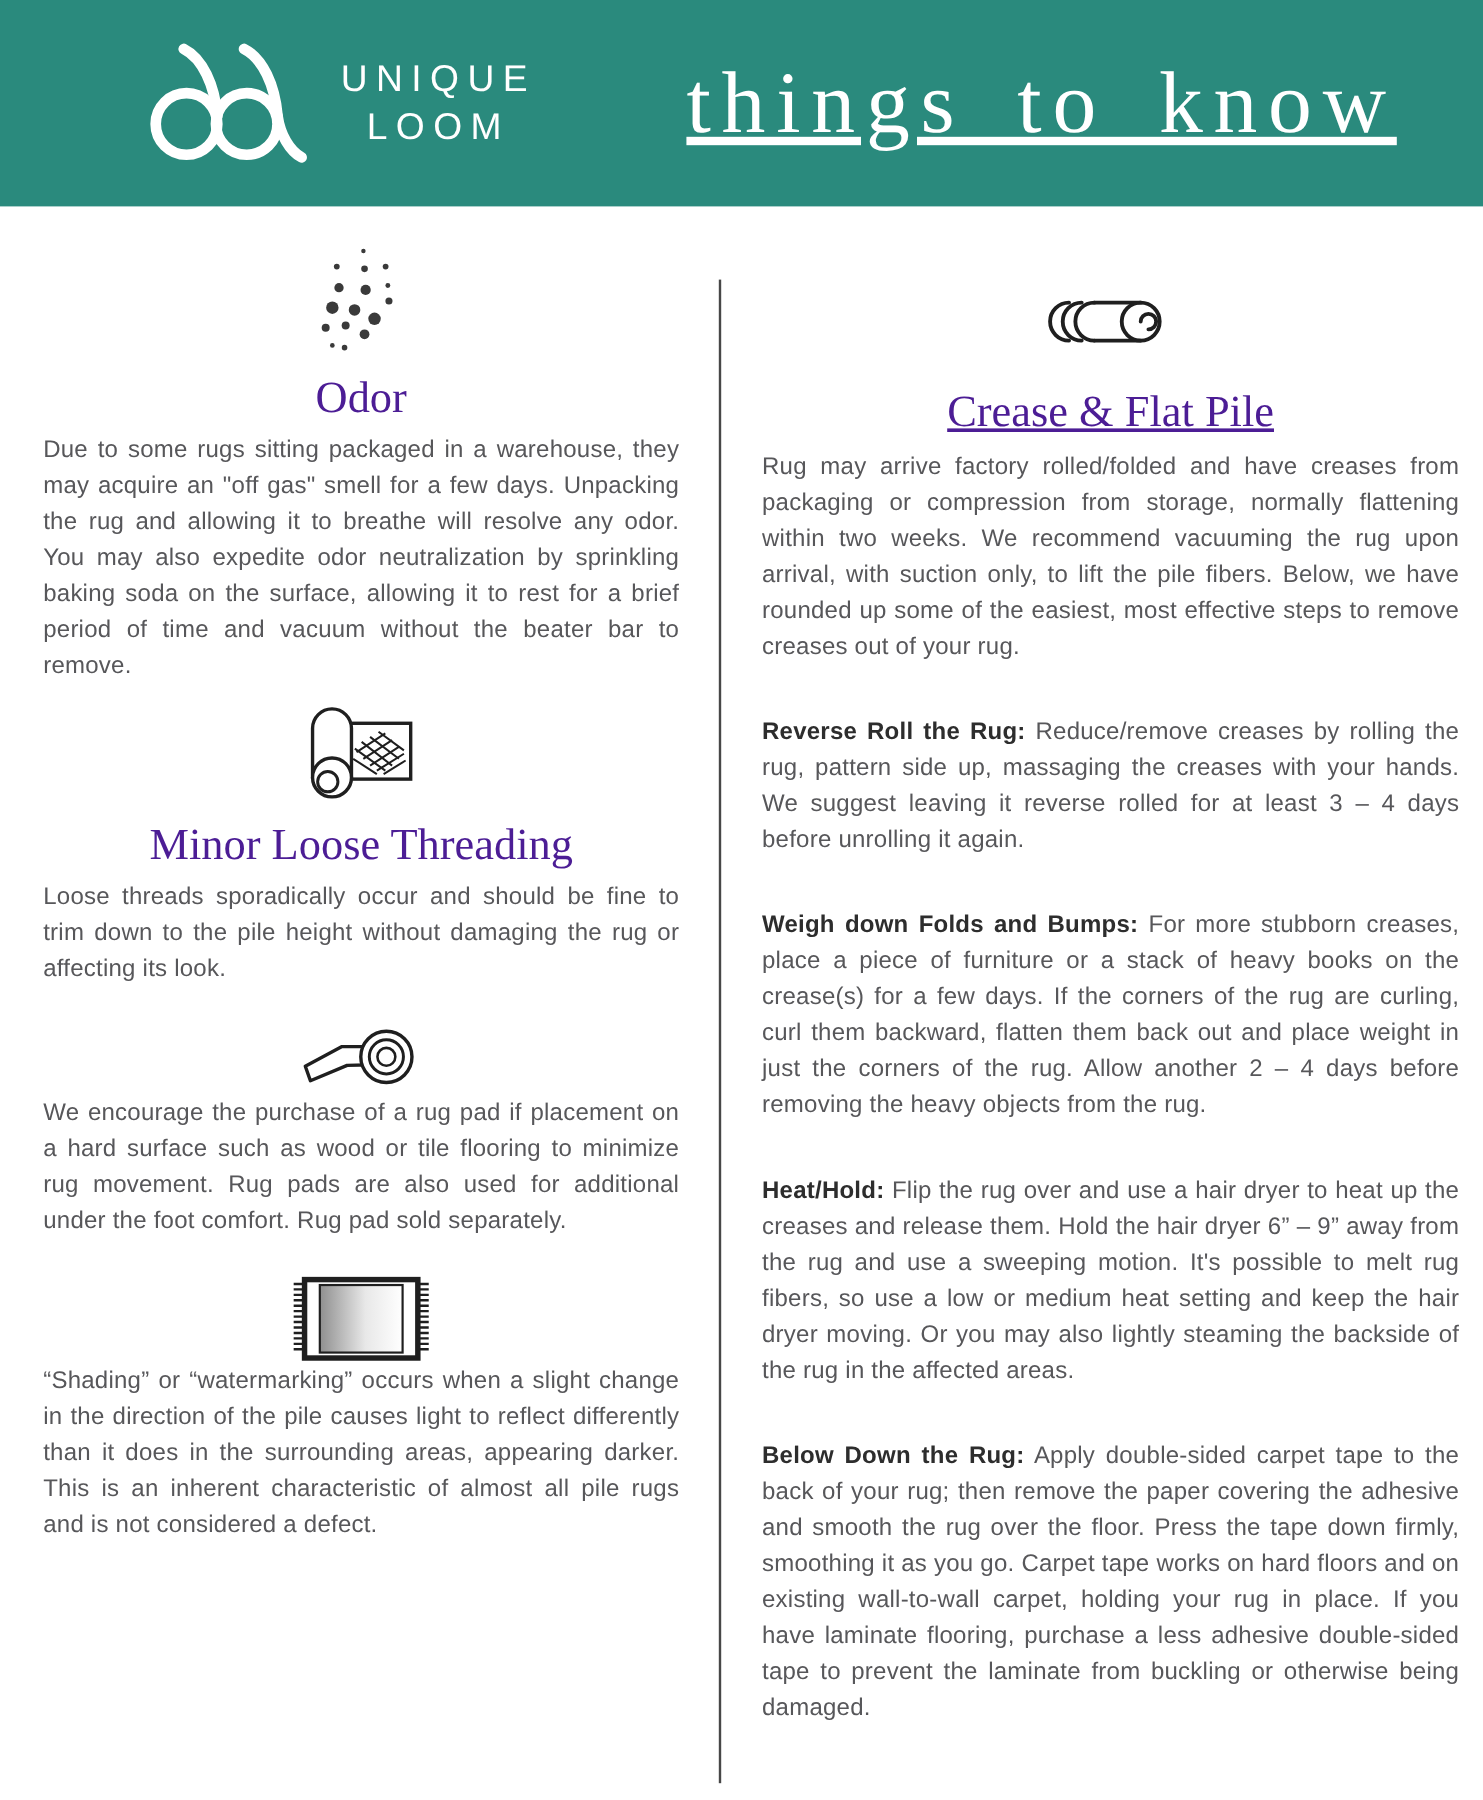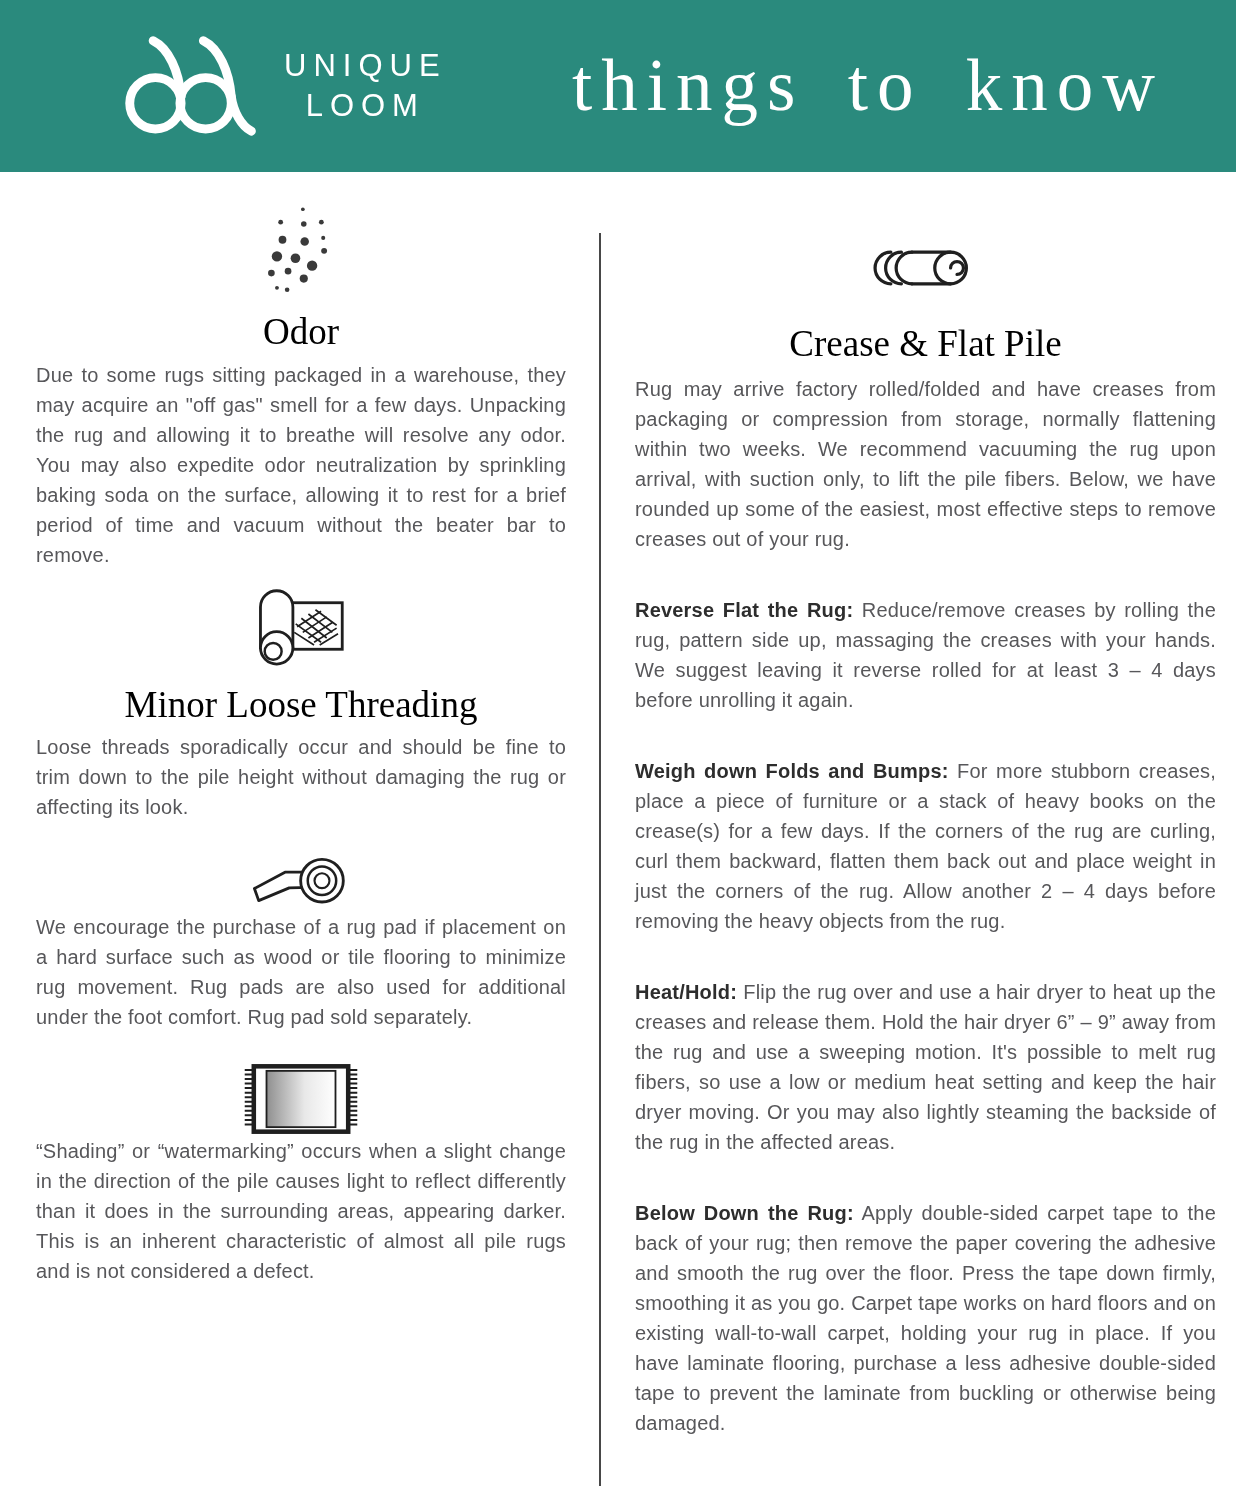--- a/index.html
+++ b/index.html
@@ -36,20 +36,21 @@
   .page-title {
     margin-left:auto;
     margin-right:72px;
     color:#ffffff;
     font-family:"Liberation Serif", serif;
     font-weight:400;
     font-size:73px;
     letter-spacing:9px;
     word-spacing:16px;
     white-space:nowrap;
+    text-decoration:underline;
   }
   
   .content {
     display:flex;
     align-items:flex-start;
     padding-left:36px;
   }
   .col-left { width:530px; }
   .divider {
     width:2px;
@@ -62,21 +63,21 @@
   .col-right {
     flex:1;
     margin-left:34px;
     padding-right:20px;
   }
   .section { text-align:center; }
   .icon { display:flex; justify-content:center; }
   h2 {
     font-family:"Liberation Serif", serif;
     font-weight:400;
-    color:#000000;
+    color:#4c1d95;
     font-size:37px;
     line-height:1.1;
     margin-top:16px;
     margin-bottom:7px;
   }
   p.body {
     text-align:justify;
     font-size:20px;
     line-height:30px;
     color:#57575a;
@@ -87,21 +88,21 @@
     color:#2d2d2d;
     font-weight:bold;
   }
   
   .sec-odor  .icon { margin-top:30px; }
   .sec-threading { margin-top:13px; }
   .sec-rugpad    { margin-top:26px; }
   .sec-shading   { margin-top:30px; }
   
   .col-right .icon { margin-top:72px; }
-  .col-right h2 { margin-top:32px; margin-bottom:9px; }
+  .col-right h2 { margin-top:32px; margin-bottom:9px;text-decoration:underline; }
 </style>
 </head>
 <body>
 
 <div class="page">
 
   <div class="header">
     <div class="brand">
       <div class="brand-mark">
         <svg width="172" height="106" viewBox="0 0 126 95">
@@ -222,21 +223,21 @@
             <path d="M66,68 H132"></path>
             <circle cx="132" cy="41" r="27"></circle>
             <path d="M132,41 a11,11 0 1 1 11,11"></path>
           </g>
         </svg>
       </div>
       <h2>Crease &amp; Flat Pile</h2>
       <p class="body">Rug may arrive factory rolled/folded and have creases from packaging or compression from storage, normally flattening within two weeks. We recommend vacuuming the rug upon arrival, with suction only, to lift the pile fibers. Below, we have rounded up some of the easiest, most effective steps to remove creases out of your rug.</p>
 
       <p class="body tip">
-        <strong>Reverse Flat the Rug:</strong>
+        <strong>Reverse Roll the Rug:</strong>
         <span>Reduce/remove creases by rolling the rug, pattern side up, massaging the creases with your hands. We suggest leaving it reverse rolled for at least 3 – 4 days before unrolling it again.</span>
       </p>
 
       <p class="body tip">
         <strong>Weigh down Folds and Bumps:</strong>
         <span>For more stubborn creases, place a piece of furniture or a stack of heavy books on the crease(s) for a few days. If the corners of the rug are curling, curl them backward, flatten them back out and place weight in just the corners of the rug. Allow another 2 – 4 days before removing the heavy objects from the rug.</span>
       </p>
 
       <p class="body tip">
         <strong>Heat/Hold:</strong>

